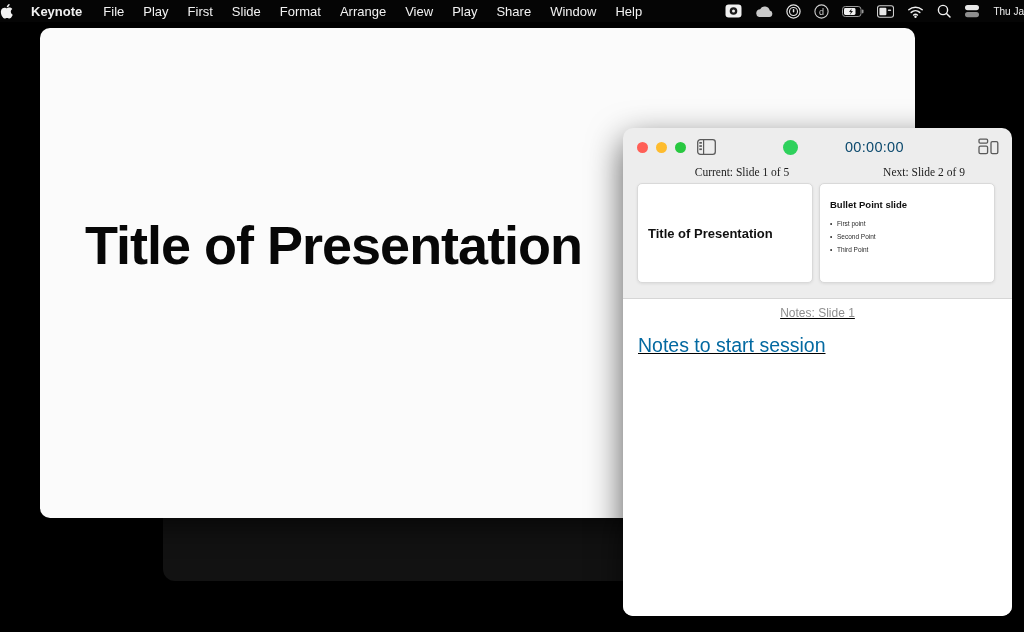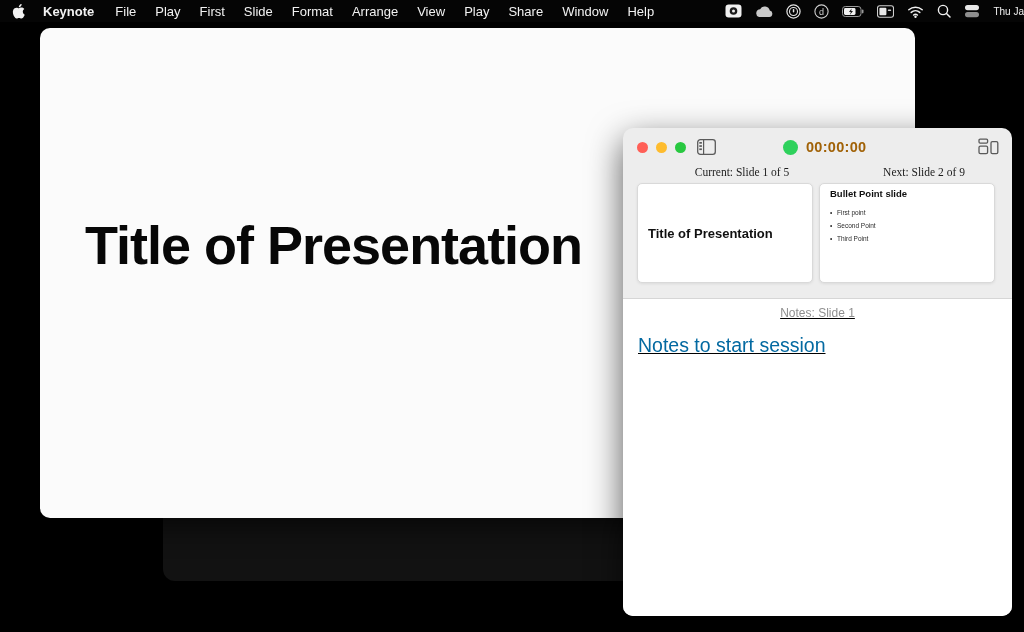--- a/index.html
+++ b/index.html
@@ -1,21 +1,21 @@
 <!DOCTYPE html>
 <html><head>
 <meta charset="utf-8">
 <style>
   * { margin:0; padding:0; box-sizing:border-box; }
   html,body { width:1024px; height:632px; overflow:hidden; background:#000;
     font-family:"Liberation Sans", sans-serif; -webkit-text-size-adjust:none; }
 
   
   .menubar { position:absolute; top:0; left:0; width:1024px; height:22px;
-    background:#050505; display:flex; align-items:center; padding-left:12px;
+    background:#050505; display:flex; align-items:center; 
     color:#f2f2f2; font-size:13px; z-index:10; }
   .menubar .apple { margin-right:18px; display:flex; align-items:center; }
   .menubar .appname { font-weight:700; margin-right:21px; }
   .menubar .mi { margin-right:19px; white-space:nowrap; }
   .status { margin-left:auto; display:flex; align-items:center; gap:13px; padding-right:0; }
   .status .sic { display:flex; align-items:center; }
   .clock { font-size:10px; white-space:nowrap; }
 
   
   .bg-window { position:absolute; left:163px; top:500px; width:700px; height:81px;
@@ -35,33 +35,33 @@
 
   .titlebar { position:relative; height:38px; }
   .lights { position:absolute; left:14px; top:14px; display:flex; gap:8px; }
   .light { width:11px; height:11px; border-radius:50%; }
   .light.red { background:#ff5f57; }
   .light.yellow { background:#febc2e; }
   .light.green { background:#28c840; }
   .sidebar-btn { position:absolute; left:74px; top:11px; display:flex; }
   .timer-wrap { position:absolute; left:160px; top:11px; display:flex; align-items:center; gap:8px; }
   .timer-dot { width:15px; height:15px; border-radius:50%; background:#2ed15c; }
-  .timer-text { font-size:14.5px; font-weight:700; color:#a16207; letter-spacing:0.3px; }
+  .timer-text { font-size:14.5px; font-weight:400; color:#0c4a6e; letter-spacing:0.3px;margin-left:39px; }
   .customize-btn { position:absolute; right:13px; top:10px; display:flex; }
 
   .thumb-labels { position:absolute; top:38px; left:17px; width:100%; height:15px;font-family:Liberation Serif, serif; }
   .thumb-labels .lab { position:absolute; width:176px; text-align:center;
     font-size:11.5px; color:#1c1c1c; }
   .lab.current { left:14px; }
   .lab.next { left:196px; }
 
   .thumb { position:absolute; top:55px; width:176px; height:100px; background:#fff;
     border-radius:5px; border:1px solid #d9d9d9; box-shadow:0 1px 3px rgba(0,0,0,0.08); }
   .thumb.current { left:14px; display:flex; align-items:center; }
-  .thumb.next { left:196px; padding:4px 10px; }
+  .thumb.next { left:196px; padding:15px 10px; }
   .thumb-title-current { padding-left:10px; font-size:13px; font-weight:700; color:#101010; }
   .thumb-title-next { font-size:9.5px; font-weight:700; color:#101010; margin-bottom:10px; }
   .thumb-bullets { list-style:none; }
   .thumb-bullets li { position:relative; padding-left:7px; font-size:6.5px; color:#2a2a2a;
     margin-bottom:6px; }
   .thumb-bullets li::before { content:"•"; position:absolute; left:0; top:0; }
 
   .divider { position:absolute; top:170px; left:0; width:100%; height:1px; background:#d6d6d6; }
   .notes-area { position:absolute; top:171px; left:0; right:0; bottom:0; background:#fff;
     border-radius:0 0 10px 10px;text-decoration:underline; }

